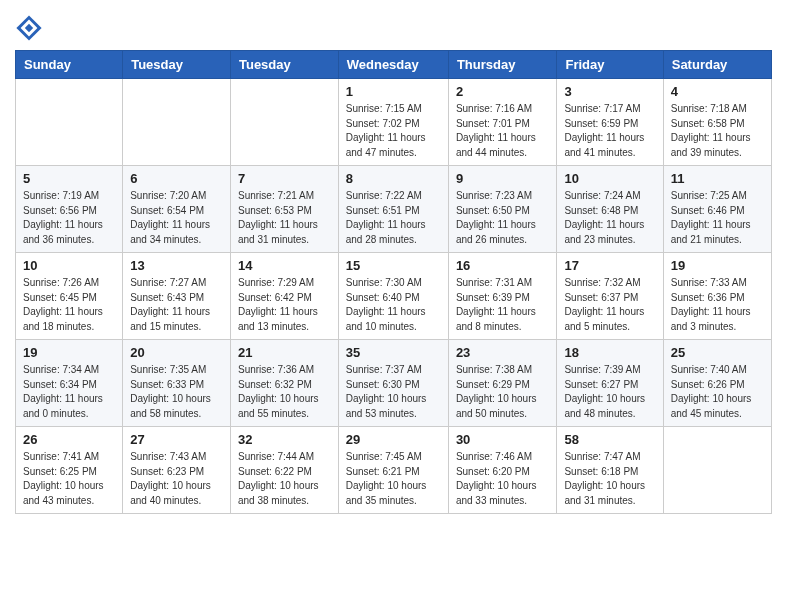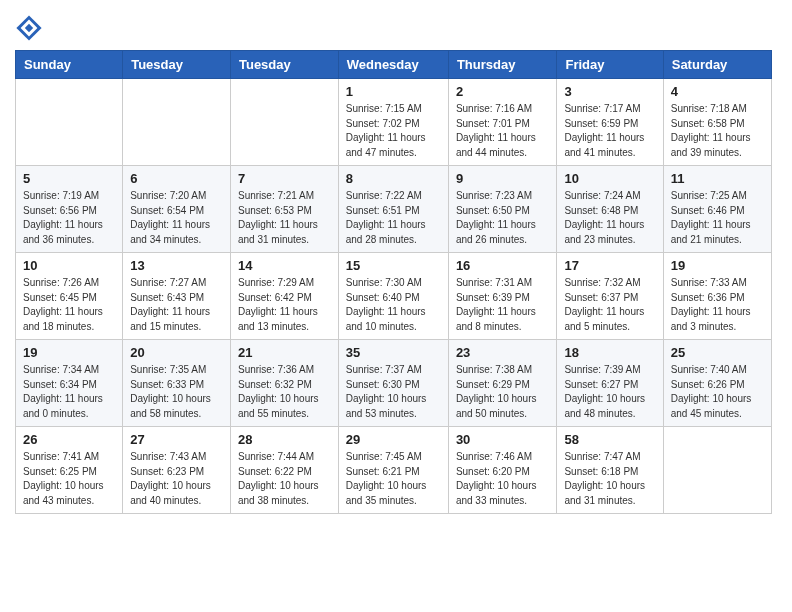--- a/index.html
+++ b/index.html
@@ -253,21 +253,21 @@
         <tr>
           <td>
             <span class="day-number">26</span>
             <div class="day-info">Sunrise: 7:41 AM<br>Sunset: 6:25 PM<br>Daylight: 10 hours and 43 minutes.</div>
           </td>
           <td>
             <span class="day-number">27</span>
             <div class="day-info">Sunrise: 7:43 AM<br>Sunset: 6:23 PM<br>Daylight: 10 hours and 40 minutes.</div>
           </td>
           <td>
-            <span class="day-number">28</span>
+            <span class="day-number">32</span>
             <div class="day-info">Sunrise: 7:44 AM<br>Sunset: 6:22 PM<br>Daylight: 10 hours and 38 minutes.</div>
           </td>
           <td>
             <span class="day-number">29</span>
             <div class="day-info">Sunrise: 7:45 AM<br>Sunset: 6:21 PM<br>Daylight: 10 hours and 35 minutes.</div>
           </td>
           <td>
             <span class="day-number">30</span>
             <div class="day-info">Sunrise: 7:46 AM<br>Sunset: 6:20 PM<br>Daylight: 10 hours and 33 minutes.</div>
           </td>

